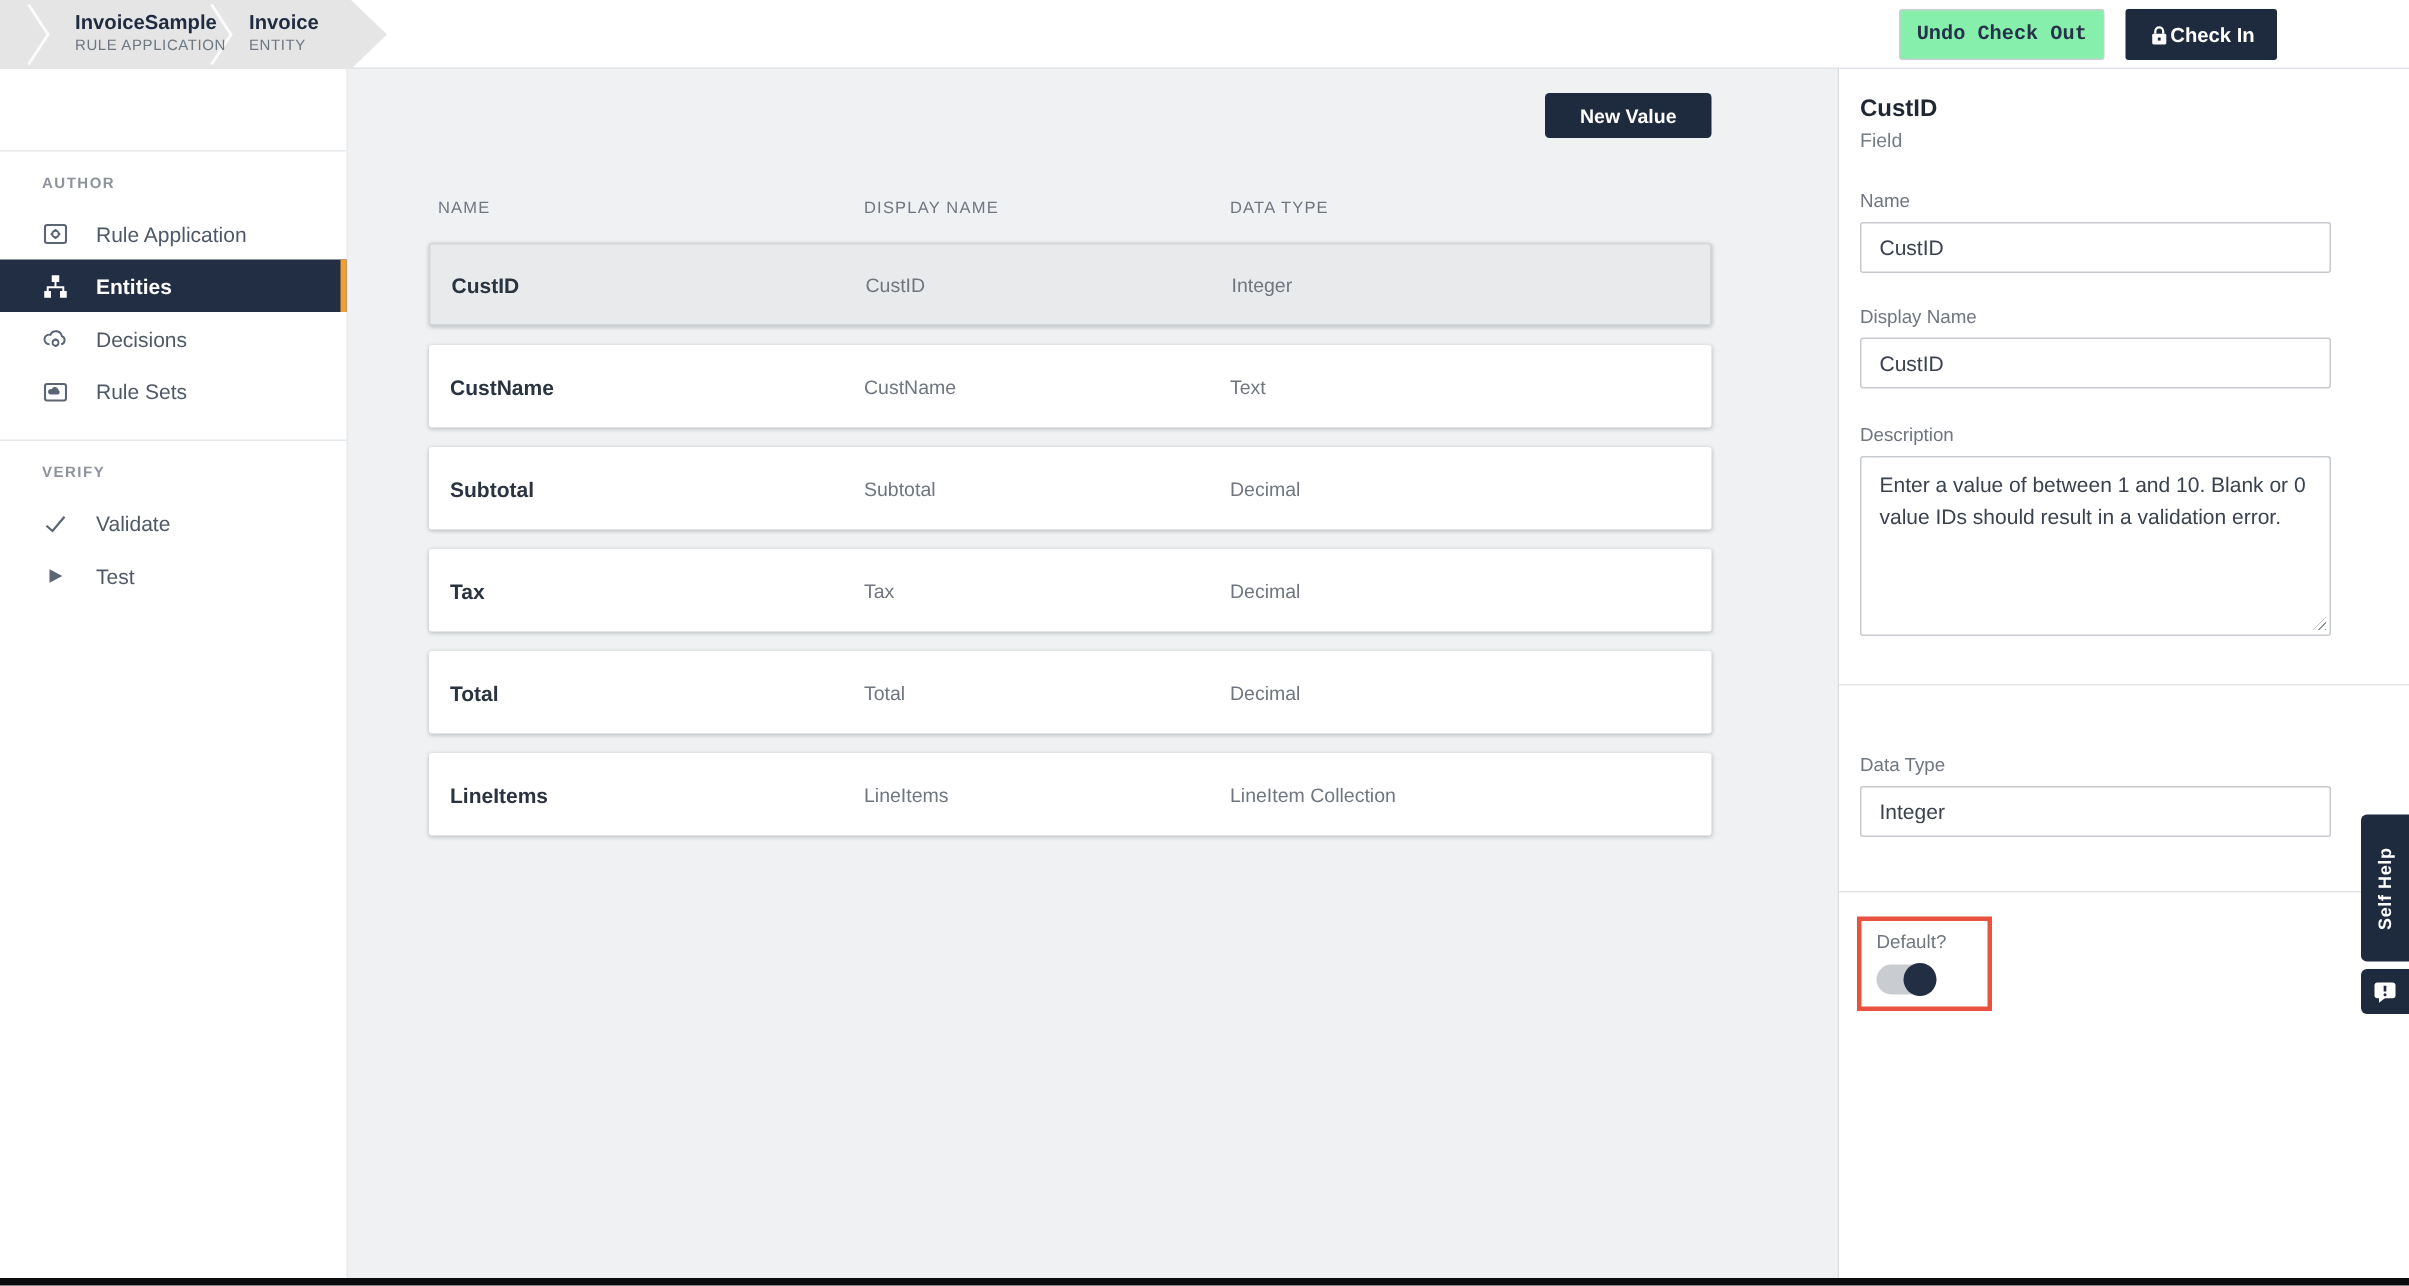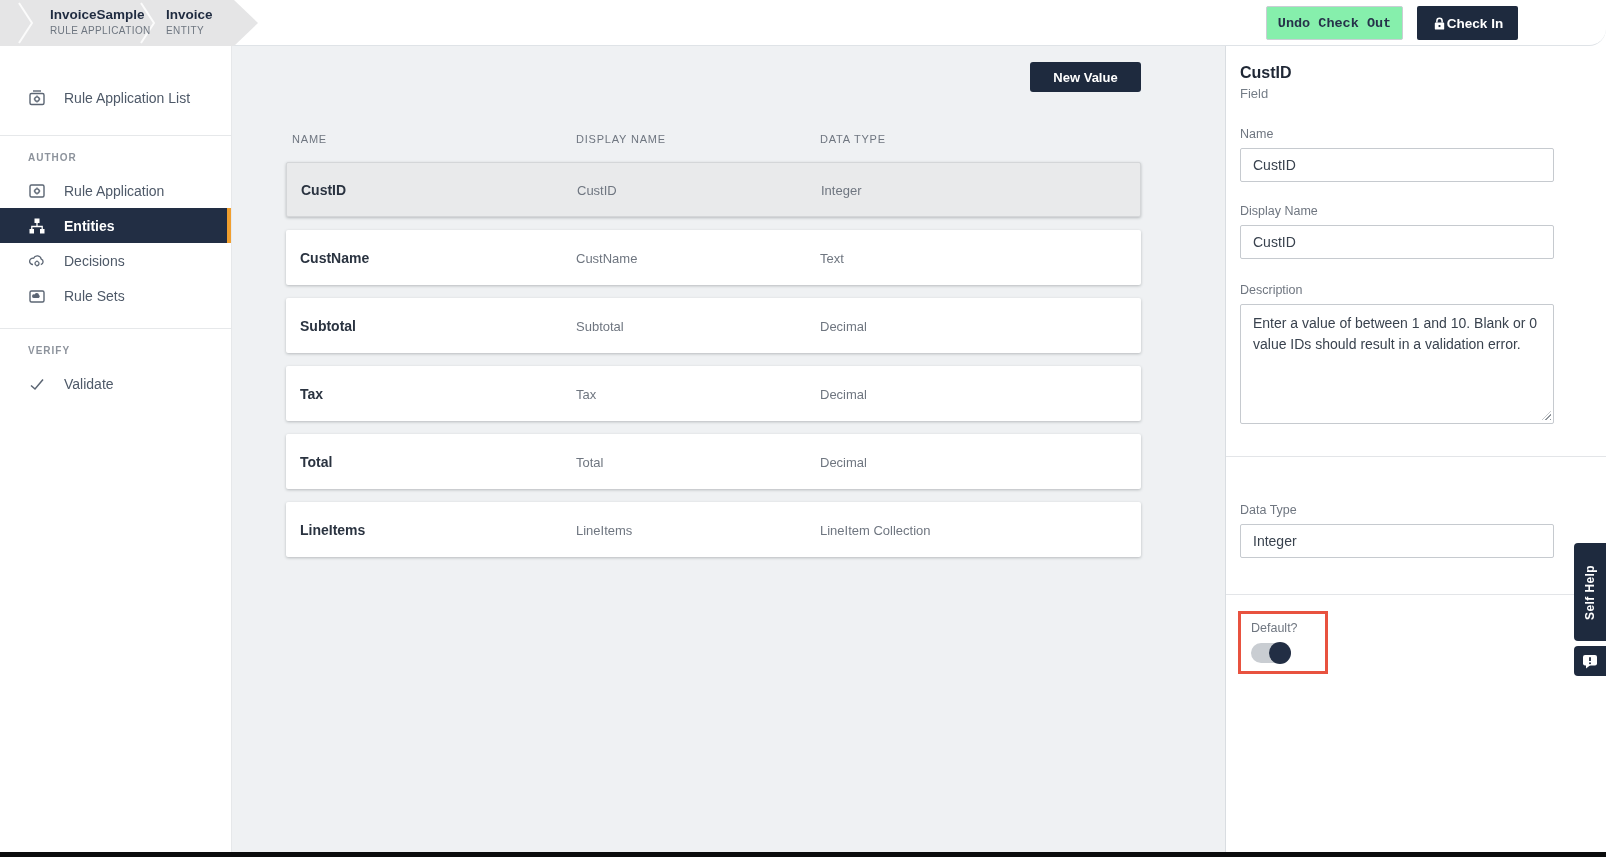--- a/index.html
+++ b/index.html
@@ -1,21 +1,21 @@
 <!DOCTYPE html>
 <html><head>
 <meta charset="utf-8">
 <style>
   * { margin:0; padding:0; box-sizing:border-box; }
   html,body { width:1606px; height:857px; overflow:hidden; background:#fff;
     font-family:"Liberation Sans","DejaVu Sans",sans-serif; }
 
   
   .header { position:absolute; left:0; top:0; width:1606px; height:46px;
-    background:#fff; border-bottom:1px solid #dfe3e7; z-index:5;border-radius:17px; }
+    background:#fff; border-bottom:1px solid #dfe3e7; z-index:5; }
   .crumb-bg { position:absolute; left:0; top:0; width:258px; height:46px;
     background:#e5e5e6;
     clip-path:polygon(0 0,234px 0,258px 23px,234px 46px,0 46px); }
   .crumb-sep { position:absolute; top:0; }
   .crumb-seg { position:absolute; top:7px; text-align:left; }
   .crumb-title { font-size:13.5px; font-weight:700; color:#1f2b40; }
   .crumb-sub { font-size:10px; color:#6e7680; letter-spacing:.4px; margin-top:3px; }
   .btn-undo { position:absolute; left:1266px; top:6px; width:137px; height:34px;
     background:#86efac; border:1px solid #c9ced4; border-radius:2px; color:#26324a;
     font-weight:700; font-size:13.5px; font-family:Liberation Mono, monospace; cursor:pointer; }
@@ -127,34 +127,20 @@
     <svg width="15" height="15" viewBox="0 0 16 16">
       <path d="M5.2 7 V5.2 a2.8 2.8 0 0 1 5.6 0 V7" fill="none" stroke="#fff" stroke-width="1.6"></path>
       <rect x="3" y="7" width="10" height="7.5" rx="1" fill="#fff"></rect>
       <rect x="7" y="9.6" width="2" height="2.2" fill="#1e2a3e"></rect>
     </svg>
     <span>Check In</span>
   </button>
 </div>
 
 <div class="sidebar">
-  <div class="side-item">
-    <span class="icn">
-      <svg width="18" height="18" viewBox="0 0 18 18">
-          <rect x="2" y="4.5" width="14" height="11" rx="1.5" fill="none" stroke="currentColor" stroke-width="1.4"></rect>
-          <line x1="5" y1="2" x2="13" y2="2" stroke="currentColor" stroke-width="1.4"></line>
-          <circle cx="9" cy="10" r="2.2" fill="none" stroke="currentColor" stroke-width="1.3"></circle>
-          <line x1="9" y1="6.6" x2="9" y2="7.8" stroke="currentColor" stroke-width="1.3"></line>
-          <line x1="9" y1="12.2" x2="9" y2="13.4" stroke="currentColor" stroke-width="1.3"></line>
-          <line x1="5.8" y1="10" x2="6.8" y2="10" stroke="currentColor" stroke-width="1.3"></line>
-          <line x1="11.2" y1="10" x2="12.2" y2="10" stroke="currentColor" stroke-width="1.3"></line>
-        </svg>
-    </span>
-    <span>Rule Application List</span>
-  </div>
 
   <div class="side-divider sd1"></div>
   <div class="section-label">AUTHOR</div>
 
   <div class="side-item">
     <span class="icn">
       <svg width="18" height="18" viewBox="0 0 18 18">
           <rect x="2" y="3" width="14" height="12" rx="1.5" fill="none" stroke="currentColor" stroke-width="1.4"></rect>
           <circle cx="9" cy="9" r="2.2" fill="none" stroke="currentColor" stroke-width="1.3"></circle>
           <line x1="9" y1="5.6" x2="9" y2="6.8" stroke="currentColor" stroke-width="1.3"></line>
@@ -206,20 +192,28 @@
 
   <div class="side-item">
     <span class="icn">
       <svg width="18" height="18" viewBox="0 0 18 18">
           <polyline points="3,10.5 7,14 15,4.5" fill="none" stroke="currentColor" stroke-width="1.5"></polyline>
         </svg>
     </span>
     <span>Validate</span>
   </div>
 
+  <div class="side-item">
+    <span class="icn">
+      <svg width="18" height="18" viewBox="0 0 18 18">
+          <polygon points="5,4.5 13.5,9 5,13.5" fill="currentColor"></polygon>
+        </svg>
+    </span>
+    <span>Test</span>
+  </div>
 </div>
 
 <div class="main">
   <button class="btn-new-field">New Value</button>
 
   <div class="thead">
     <span class="th-name">NAME</span>
     <span class="th-disp">DISPLAY NAME</span>
     <span class="th-type">DATA TYPE</span>
   </div>

